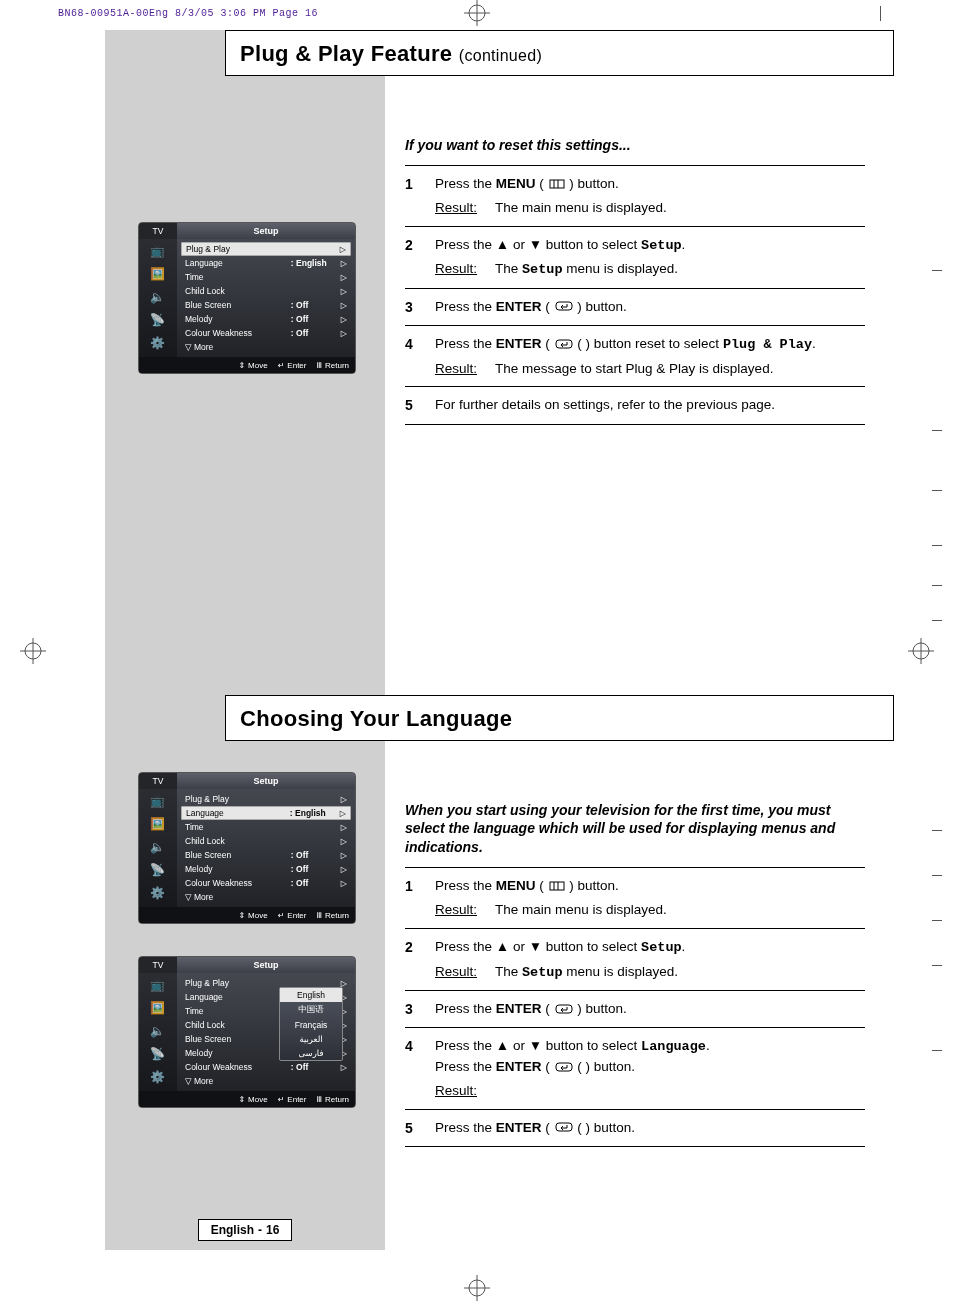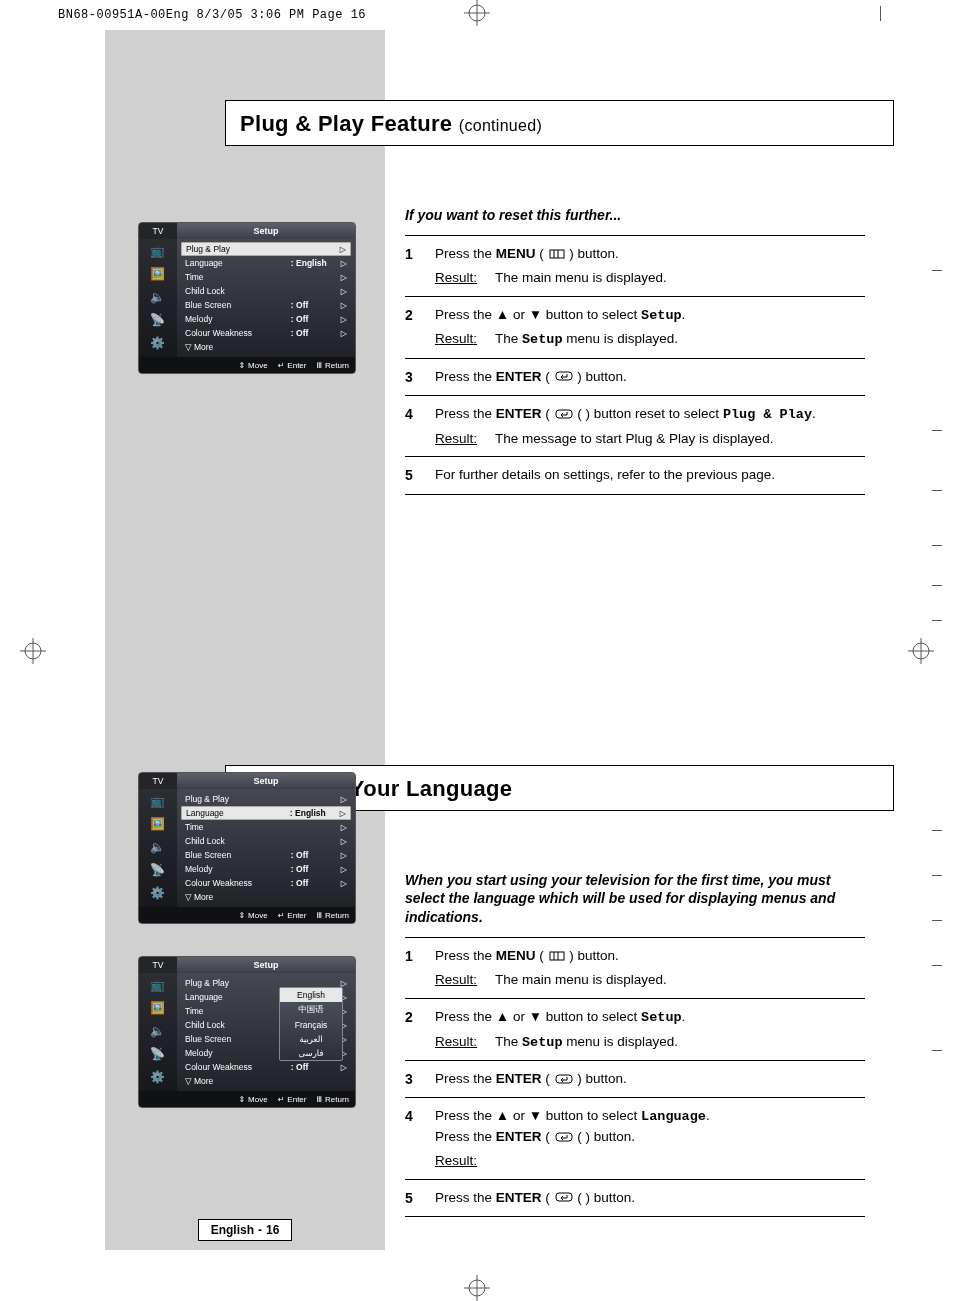--- a/index.html
+++ b/index.html
@@ -1,28 +1,28 @@
 <!DOCTYPE html>
 <html><head>
 <meta charset="utf-8">
 <style>
   * { box-sizing: border-box; margin: 0; padding: 0; }
   body { font-family: Arial, Helvetica, sans-serif; background: #fff; width: 954px; color: #000; }
   .page { position: relative; width: 954px; height: 1301px; }
-  .slug { position: absolute; top: 8px; left: 58px; font-family: "Courier New", monospace; font-size: 12px; letter-spacing: 0.5px; color: #000000; }
+  .slug { position: absolute; top: 8px; left: 58px; font-family: "Courier New", monospace; font-size: 10px; letter-spacing: 0.5px; color: #4c1d95; }
   .reg-top { position: absolute; top: 0; left: 50%; transform: translateX(-50%); }
   .reg-bottom { position: absolute; bottom: 0; left: 50%; transform: translateX(-50%); }
   .reg-left { position: absolute; top: 50%; left: 20px; transform: translateY(-50%); }
   .reg-right { position: absolute; top: 50%; right: 20px; transform: translateY(-50%); }
   .reg svg { display:block; }
   .tick { position: absolute; width: 10px; border-top: 1px solid #555; right: 12px; }
   .tick-v { position: absolute; height: 15px; border-left: 1px solid #555; top: 6px; }
   .gray-col { position: absolute; top: 30px; left: 105px; width: 280px; height: 1220px; background: #d0d0d0; }
   .content { position: absolute; top: 30px; left: 105px; right: 60px; }
-  .section-title { margin-top: 70px; margin-left: 120px; border: 1px solid #000; padding: 10px 14px 8px 14px; font-size: 22px; font-weight: bold; letter-spacing: 0.3px; background:#fff; position:relative; }
+  .section-title { margin-left: 120px; border: 1px solid #000; padding: 10px 14px 8px 14px; font-size: 22px; font-weight: bold; letter-spacing: 0.3px; background:#fff; position:relative; }
   .section-title .cont { font-weight: normal; font-size: 16px; }
   .intro { font-style: italic; font-weight: bold; font-size: 14px; margin-top: 60px; margin-left: 300px; line-height: 1.35; max-width: 460px; }
   .steps { margin-top: 10px; margin-left: 300px; width: 460px; }
   .step { border-top: 1.5px solid #000; padding: 8px 0 8px 0; display: flex; font-size: 13.5px; line-height: 1.45; }
   .steps .step:last-child { border-bottom: 1.5px solid #000; }
   .step .num { width: 30px; font-weight: bold; font-size: 14px; flex-shrink:0; }
   .step .body { flex: 1; }
   .step .result-row { display:flex; margin-top: 4px; }
   .step .result-label { text-decoration: underline; width: 60px; flex-shrink:0; }
   .step .result-text { flex:1; }
@@ -105,21 +105,21 @@
 
   <div class="gray-col"></div>
 
   <div class="content">
 
     <div class="section-title">
       <span>Plug &amp; Play Feature</span>
       <span class="cont">(continued)</span>
     </div>
 
-    <div class="intro">If you want to reset this further...</div>
+    <div class="intro">If you want to reset this settings...</div>
 
     <div class="steps">
       <div class="step">
         <div class="num">1</div>
         <div class="body">
           <span>Press the </span><span class="bold">MENU</span><span> ( </span><span class="icon-box"><svg width="16" height="10">
                 <rect x="1" y="1" width="14" height="8" fill="none" stroke="#000"></rect>
                 <line x1="5" y1="1" x2="5" y2="9" stroke="#000"></line>
                 <line x1="9" y1="1" x2="9" y2="9" stroke="#000"></line>
               </svg></span><span> ) button.</span>

